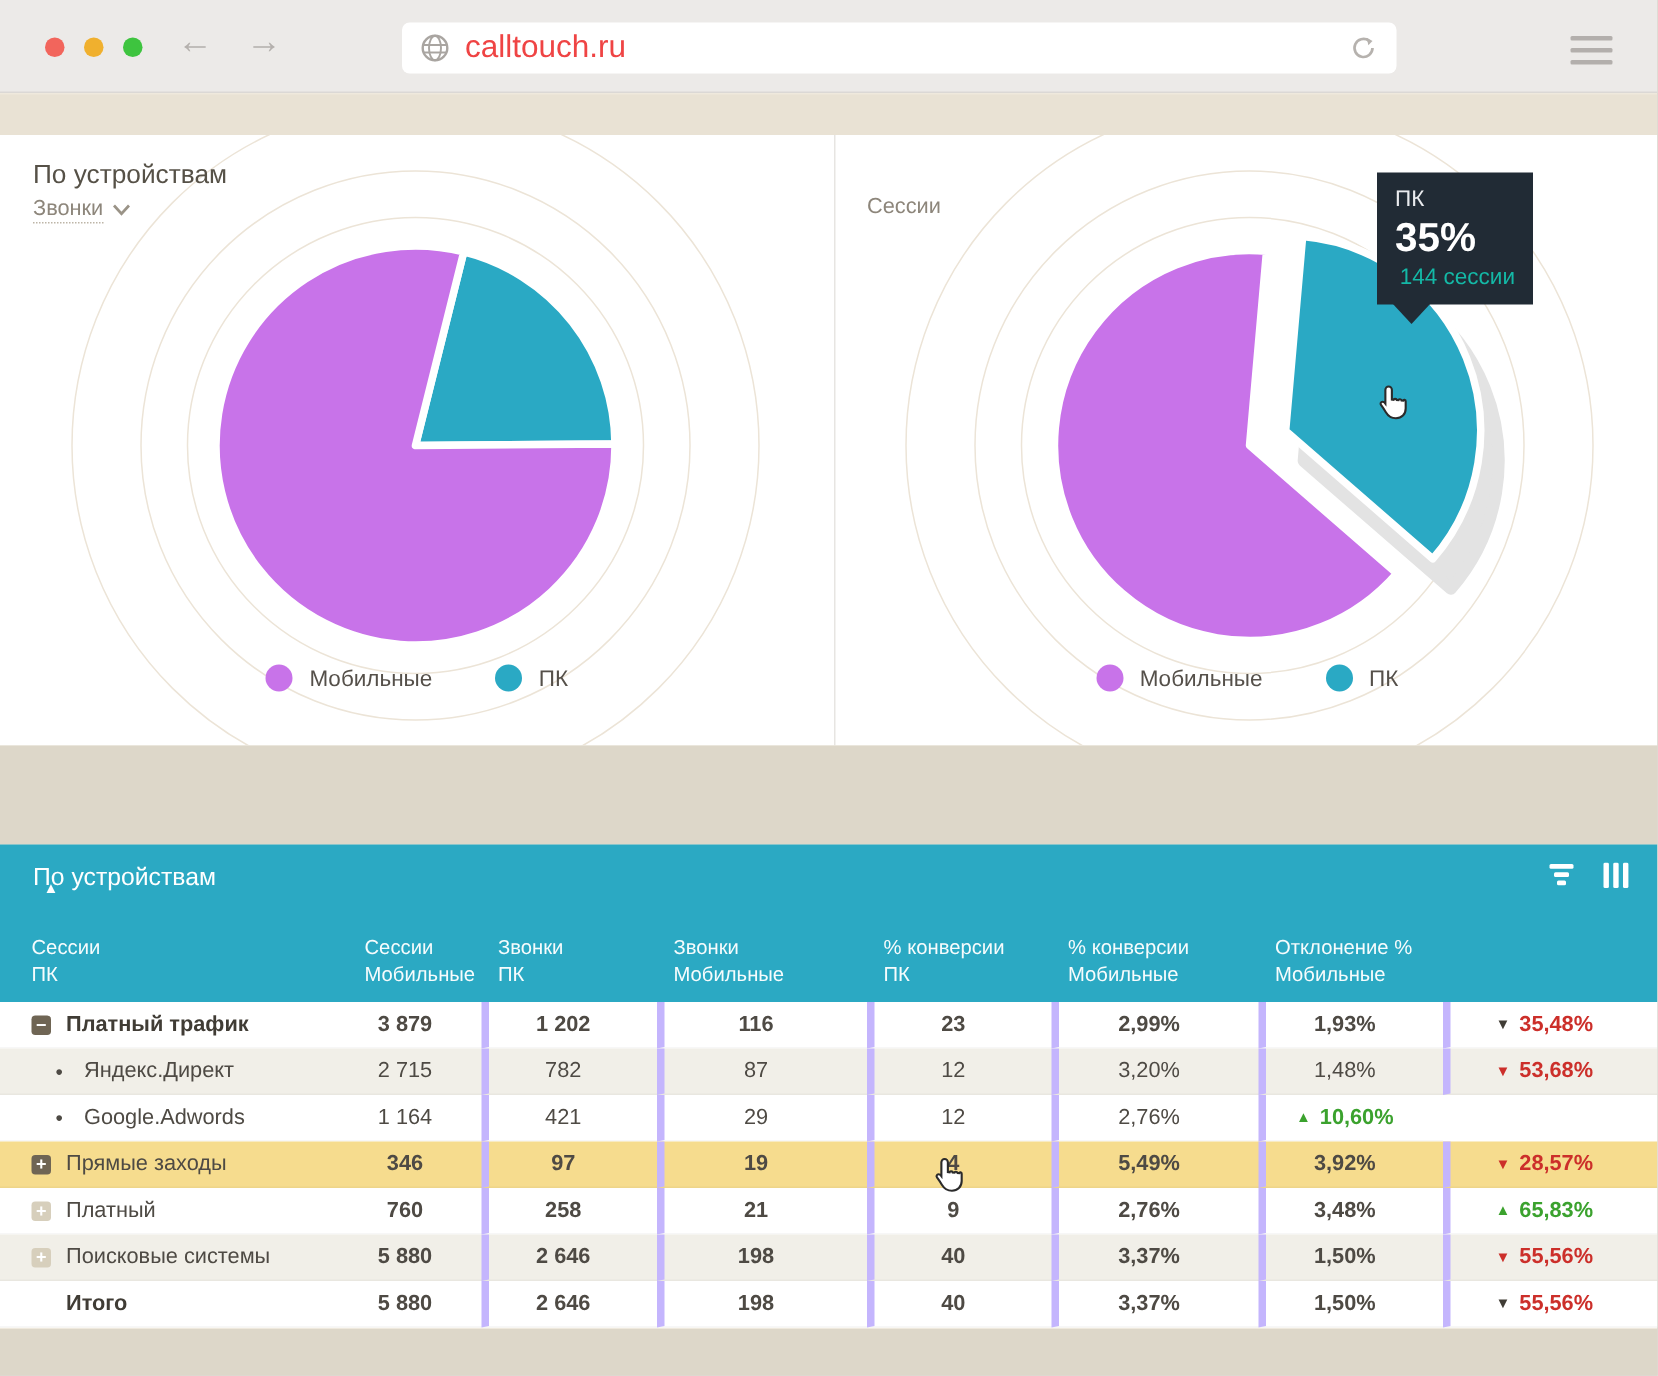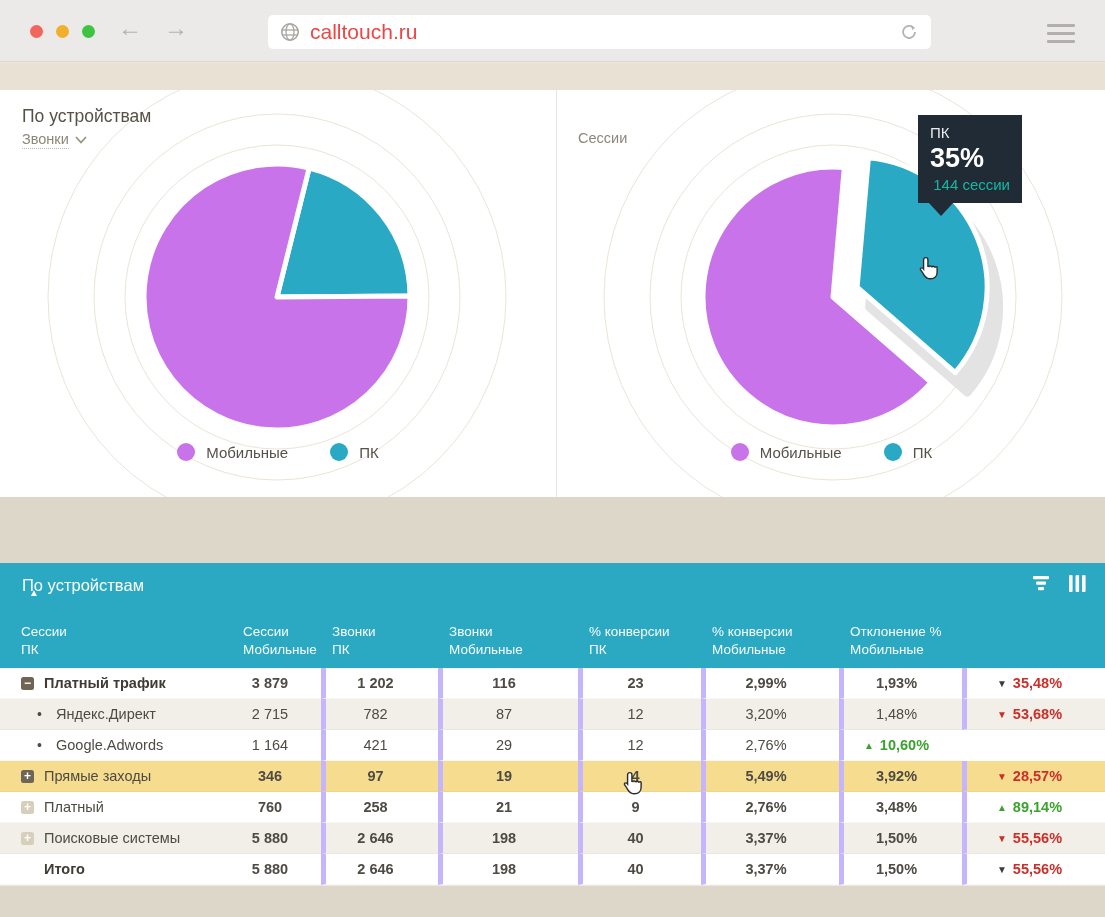--- a/index.html
+++ b/index.html
@@ -350,21 +350,21 @@
             <span class="num">9</span>
           </div>
           <div>
             <span class="num">2,76%</span>
           </div>
           <div>
             <span class="num">3,48%</span>
           </div>
           <div class="dev up">
             <span class="tri">▲</span>
-            <span class="val">89,14%</span>
+            <span class="val">65,83%</span>
           </div>
         </div>
         <div class="trow grid alt">
           <div class="cell-label">
             <span class="expander plus-light">+</span>
             <span class="row-label">Поисковые системы</span>
           </div>
           <div>
             <span class="num">5 880</span>
           </div>

